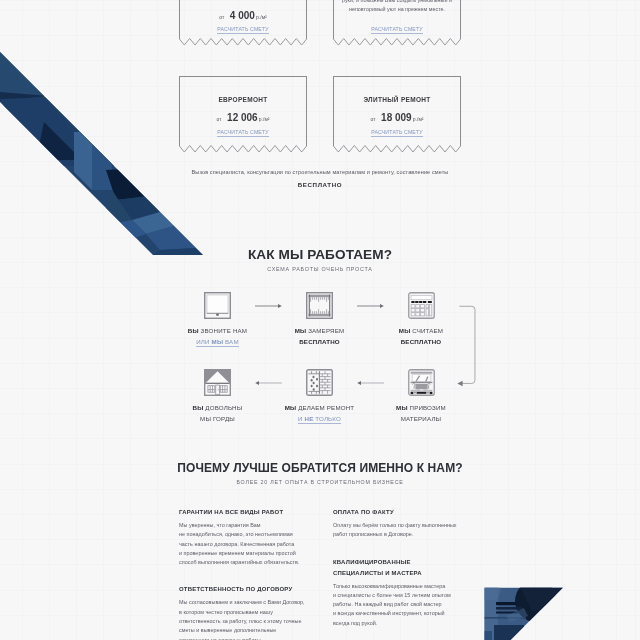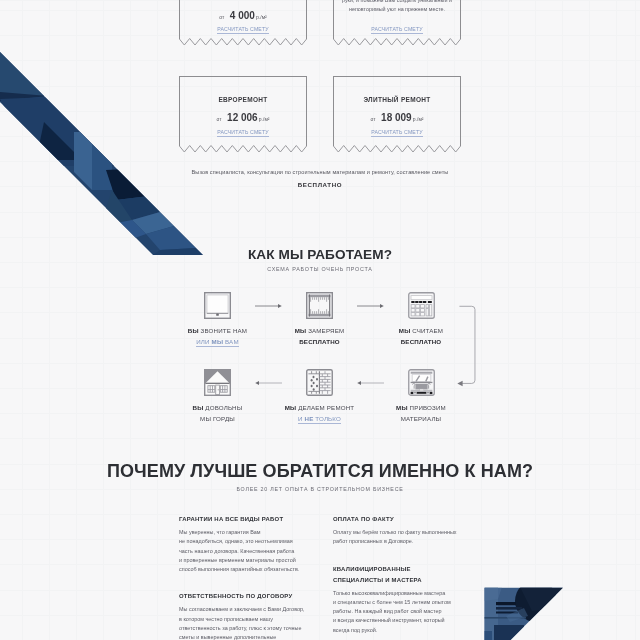--- a/index.html
+++ b/index.html
@@ -63,21 +63,21 @@
   .node .l1, .node .l2 { white-space:nowrap; }
   .arrow { position:absolute; }
 
   
   .why { position:absolute; left:0; right:0; top:461px; z-index:2; }
   .cols { display:flex; margin-top:22px; padding-left:179px; padding-right:181px; justify-content:space-between; }
   .col { width:126px; }
   .blk-title { font-size:5.95px; font-weight:700; letter-spacing:0.25px; color:#2f3136; line-height:11px; }
   .blk-text { margin-top:3px; font-size:5.45px; color:#5c5c65; line-height:9.3px; }
   .blk + .blk { margin-top:17px; }
-  .why .sec-title { font-size:18px; }
+  .why .sec-title { font-size:12px; }
   .why .sec-sub { font-size:5.3px; letter-spacing:0.78px; }
 </style>
 </head>
 <body>
 
 <div class="bg-grid"></div>
 
 <svg class="deco" style="left:0;top:0;width:212px;height:260px" viewBox="0 0 212 260">
   <defs>
     <clipPath id="stripeClip">

